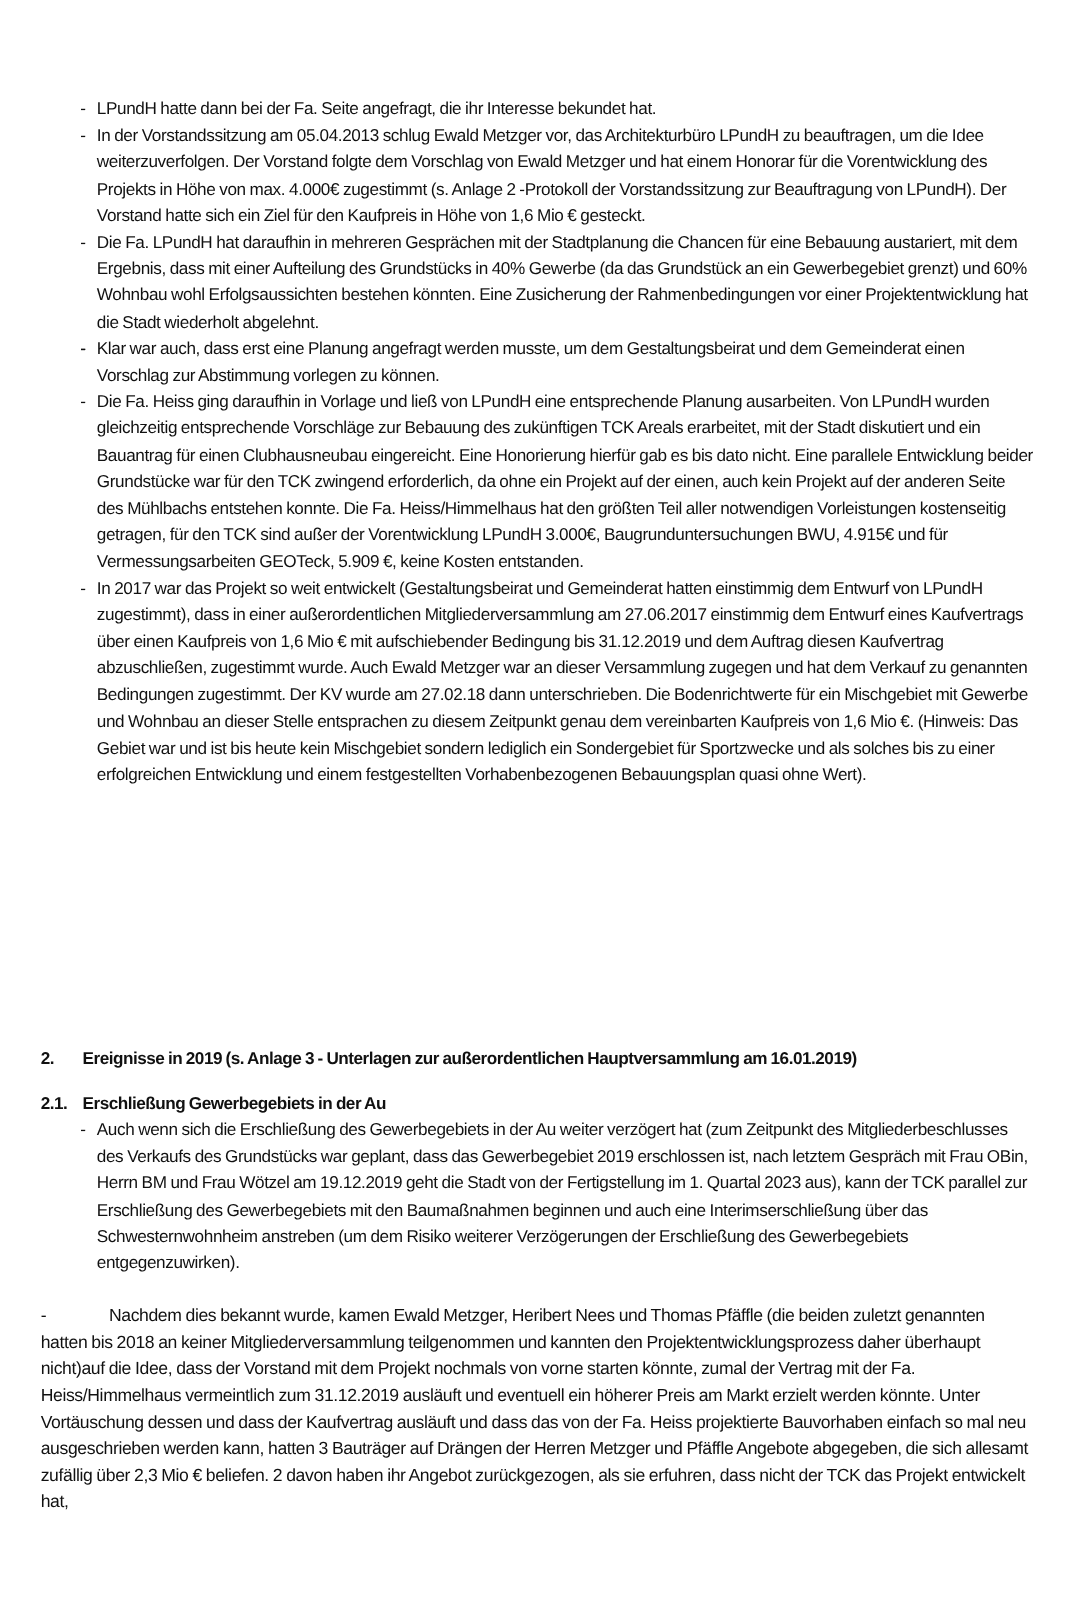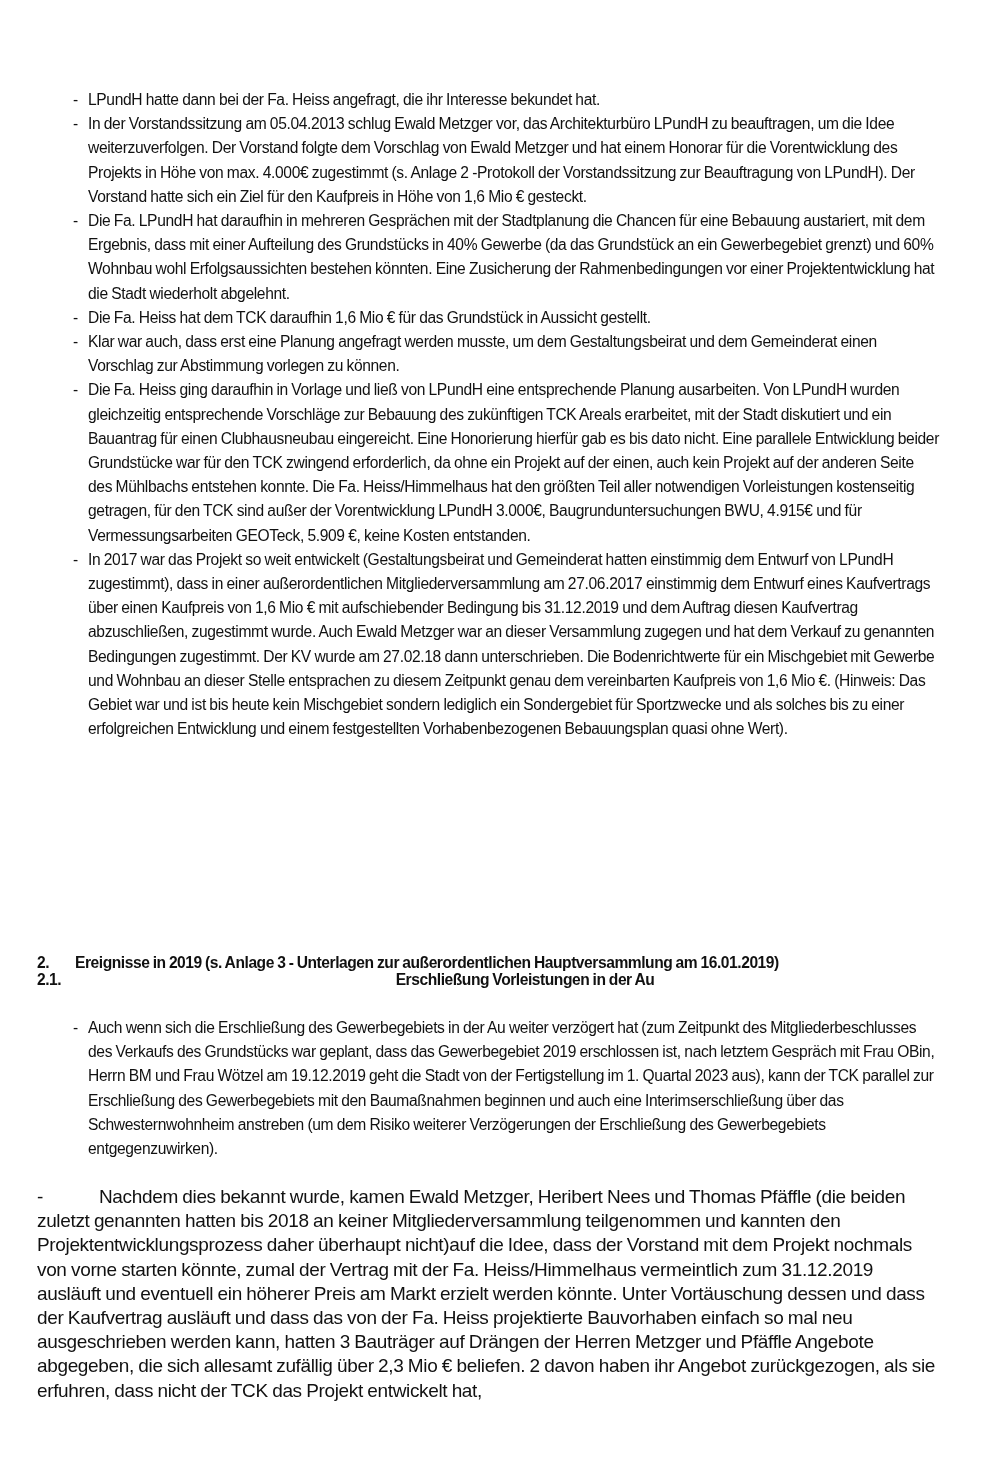--- a/index.html
+++ b/index.html
@@ -53,75 +53,74 @@
     }
     .heading-num {
       position: absolute;
       left: 0;
       top: 0;
     }
     .para {
       position: absolute;
       left: 37px;
       width: 900px;
-      font-size: 19px;
+      font-size: 16px;
       line-height: 24.2px;
       letter-spacing: -0.35px;
       word-spacing: -0.5px;
       margin: 0;
     }
     .para .lead-dash {
       display: inline-block;
       width: 62px;
     }
   </style>
 </head>
 <body>
 
 <div class="page">
 
   <ul class="bullet-list" style="top: 88px;">
     <li class="bullet-item">
       <span class="bullet-dash">-</span>
-      <span>LPundH hatte dann bei der Fa. Heiss angefragt, die ihr Interesse bekundet hat.</span>
+      <span>LPundH hatte dann bei der Fa. Seite angefragt, die ihr Interesse bekundet hat.</span>
     </li>
     <li class="bullet-item">
       <span class="bullet-dash">-</span>
       <span>In der Vorstandssitzung am 05.04.2013 schlug Ewald Metzger vor, das Architekturbüro LPundH zu beauftragen, um die Idee weiterzuverfolgen. Der Vorstand folgte dem Vorschlag von Ewald Metzger und hat einem Honorar für die Vorentwicklung des Projekts in Höhe von max. 4.000€ zugestimmt (s. Anlage 2 -Protokoll der Vorstandssitzung zur Beauftragung von LPundH). Der Vorstand hatte sich ein Ziel für den Kaufpreis in Höhe von 1,6 Mio € gesteckt.</span>
     </li>
     <li class="bullet-item">
       <span class="bullet-dash">-</span>
       <span>Die Fa. LPundH hat daraufhin in mehreren Gesprächen mit der Stadtplanung die Chancen für eine Bebauung austariert, mit dem Ergebnis, dass mit einer Aufteilung des Grundstücks in 40% Gewerbe (da das Grundstück an ein Gewerbegebiet grenzt) und 60% Wohnbau wohl Erfolgsaussichten bestehen könnten. Eine Zusicherung der Rahmenbedingungen vor einer Projektentwicklung hat die Stadt wiederholt abgelehnt.</span>
     </li>
     <li class="bullet-item">
       <span class="bullet-dash">-</span>
-      <span>Die Fa. Heiss hat dem TCK daraufhin 1,6 Mio € für das Grundstück in Aussicht gestellt.</span>
     </li>
     <li class="bullet-item">
       <span class="bullet-dash">-</span>
       <span>Klar war auch, dass erst eine Planung angefragt werden musste, um dem Gestaltungsbeirat und dem Gemeinderat einen Vorschlag zur Abstimmung vorlegen zu können.</span>
     </li>
     <li class="bullet-item">
       <span class="bullet-dash">-</span>
       <span>Die Fa. Heiss ging daraufhin in Vorlage und ließ von LPundH eine entsprechende Planung ausarbeiten. Von LPundH wurden gleichzeitig entsprechende Vorschläge zur Bebauung des zukünftigen TCK Areals erarbeitet, mit der Stadt diskutiert und ein Bauantrag für einen Clubhausneubau eingereicht. Eine Honorierung hierfür gab es bis dato nicht. Eine parallele Entwicklung beider Grundstücke war für den TCK zwingend erforderlich, da ohne ein Projekt auf der einen, auch kein Projekt auf der anderen Seite des Mühlbachs entstehen konnte. Die Fa. Heiss/Himmelhaus hat den größten Teil aller notwendigen Vorleistungen kostenseitig getragen, für den TCK sind außer der Vorentwicklung LPundH 3.000€, Baugrunduntersuchungen BWU, 4.915€ und für Vermessungsarbeiten GEOTeck, 5.909 €, keine Kosten entstanden.</span>
     </li>
     <li class="bullet-item">
       <span class="bullet-dash">-</span>
       <span>In 2017 war das Projekt so weit entwickelt (Gestaltungsbeirat und Gemeinderat hatten einstimmig dem Entwurf von LPundH zugestimmt), dass in einer außerordentlichen Mitgliederversammlung am 27.06.2017 einstimmig dem Entwurf eines Kaufvertrags über einen Kaufpreis von 1,6 Mio € mit aufschiebender Bedingung bis 31.12.2019 und dem Auftrag diesen Kaufvertrag abzuschließen, zugestimmt wurde. Auch Ewald Metzger war an dieser Versammlung zugegen und hat dem Verkauf zu genannten Bedingungen zugestimmt. Der KV wurde am 27.02.18 dann unterschrieben. Die Bodenrichtwerte für ein Mischgebiet mit Gewerbe und Wohnbau an dieser Stelle entsprachen zu diesem Zeitpunkt genau dem vereinbarten Kaufpreis von 1,6 Mio €. (Hinweis: Das Gebiet war und ist bis heute kein Mischgebiet sondern lediglich ein Sondergebiet für Sportzwecke und als solches bis zu einer erfolgreichen Entwicklung und einem festgestellten Vorhabenbezogenen Bebauungsplan quasi ohne Wert).</span>
     </li>
   </ul>
 
   <div class="heading" style="left: 37px; top: 951px; width: 920px; padding-left: 38px;">
     <span class="heading-num">2.</span>
     <span>Ereignisse in 2019 (s. Anlage 3 - Unterlagen zur außerordentlichen Hauptversammlung am 16.01.2019)</span>
   </div>
 
-  <div class="heading" style="left: 37px; top: 968px; width: 900px; padding-left: 38px; text-align: center;">
+  <div class="heading" style="left: 37px; top: 992px; width: 900px; padding-left: 38px;">
     <span class="heading-num">2.1.</span>
-    <span>Erschließung Vorleistungen in der Au</span>
+    <span>Erschließung Gewerbegebiets in der Au</span>
   </div>
 
   <ul class="bullet-list" style="top: 1016px;">
     <li class="bullet-item">
       <span class="bullet-dash">-</span>
       <span>Auch wenn sich die Erschließung des Gewerbegebiets in der Au weiter verzögert hat (zum Zeitpunkt des Mitgliederbeschlusses des Verkaufs des Grundstücks war geplant, dass das Gewerbegebiet 2019 erschlossen ist, nach letztem Gespräch mit Frau OBin, Herrn BM und Frau Wötzel am 19.12.2019 geht die Stadt von der Fertigstellung im 1. Quartal 2023 aus), kann der TCK parallel zur Erschließung des Gewerbegebiets mit den Baumaßnahmen beginnen und auch eine Interimserschließung über das Schwesternwohnheim anstreben (um dem Risiko weiterer Verzögerungen der Erschließung des Gewerbegebiets entgegenzuwirken).</span>
     </li>
   </ul>
 
   <p class="para" style="top: 1185px;">

